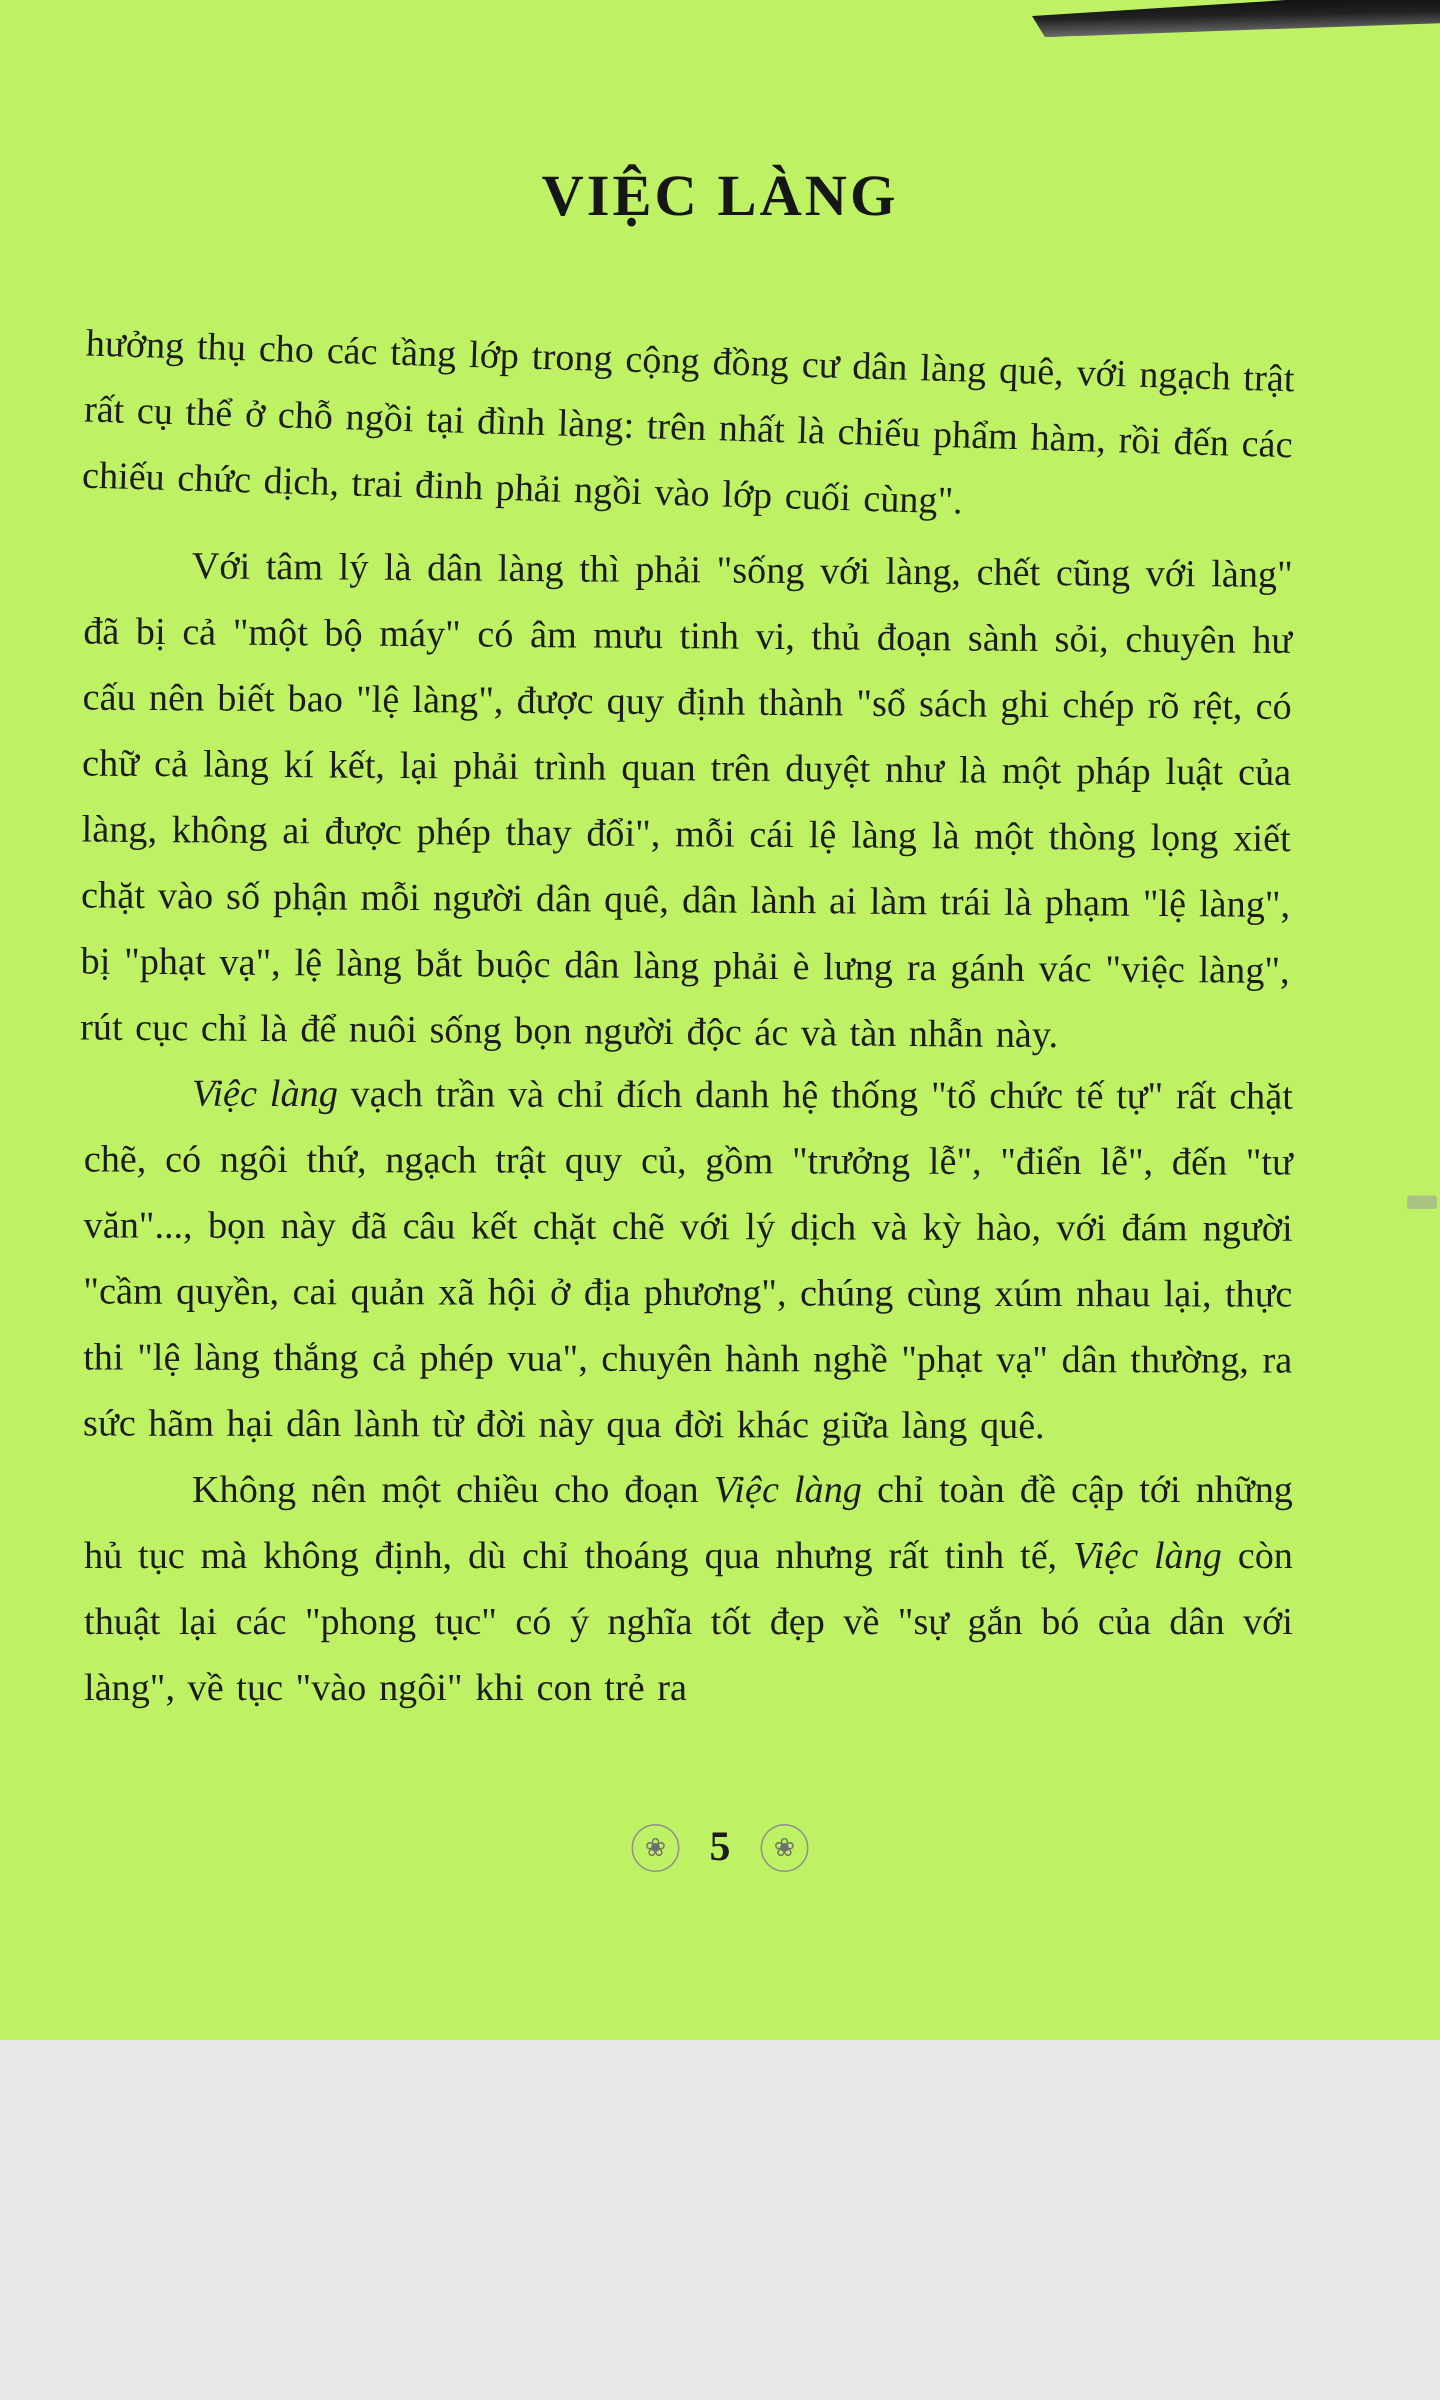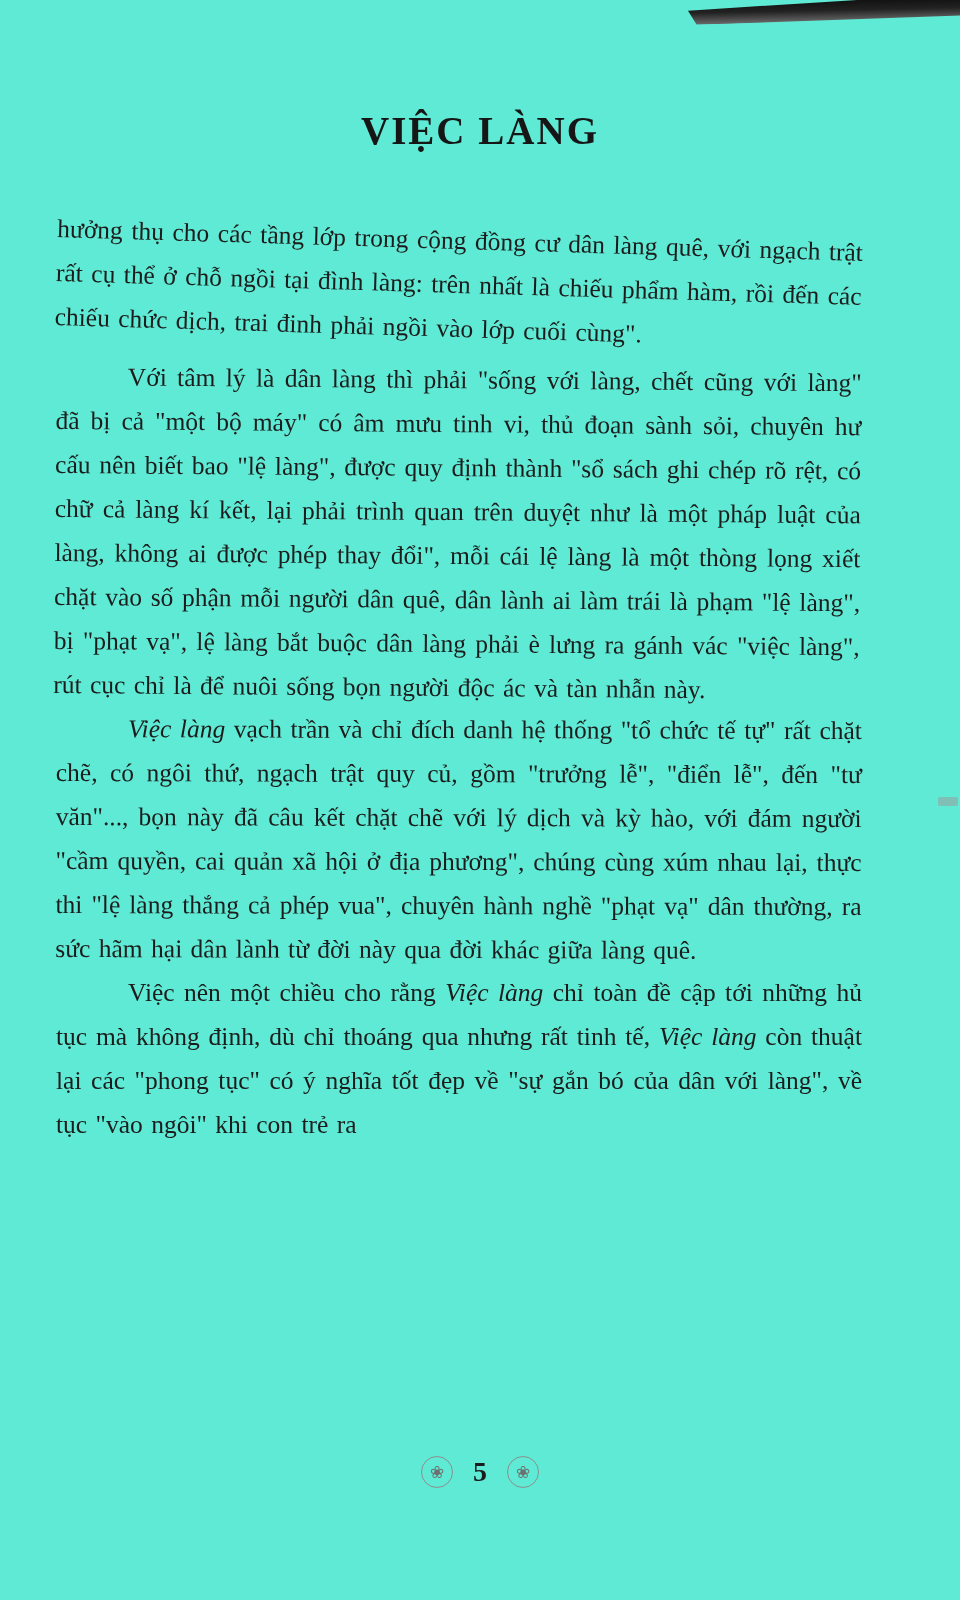--- a/index.html
+++ b/index.html
@@ -4,23 +4,23 @@
 <style>
   html, body {
     margin: 0;
     padding: 0;
     background: #e8e8e8;
     font-family: "Liberation Serif", "DejaVu Serif", serif;
   }
   .scan-page {
     position: relative;
     width: 960px;
-    height: 1600px;
+    height: 1360px;
     margin: 0 auto;
-    background: #5eead4;
+    background: #bef264;
     color: #1c1c1c;
     overflow: hidden;
   }
   
   .corner-artifact {
     position: absolute;
     top: -4px;
     right: -8px;
     width: 280px;
     height: 26px;
@@ -107,21 +107,21 @@
 
   <div class="corner-artifact"></div>
   <div class="margin-smudge"></div>
 
   <h1 class="page-title">VIỆC LÀNG</h1>
 
   <div class="content">
       <p class="para-1"><span>hưởng thụ cho các tầng lớp trong cộng đồng cư dân làng quê, với ngạch trật rất cụ thể ở chỗ ngồi tại đình làng: trên nhất là chiếu phẩm hàm, rồi đến các chiếu chức dịch, trai đinh phải ngồi vào lớp cuối cùng".</span></p>
       <p class="indent para-2"><span>Với tâm lý là dân làng thì phải "sống với làng, chết cũng với làng" đã bị cả "một bộ máy" có âm mưu tinh vi, thủ đoạn sành sỏi, chuyên hư cấu nên biết bao "lệ làng", được quy định thành "sổ sách ghi chép rõ rệt, có chữ cả làng kí kết, lại phải trình quan trên duyệt như là một pháp luật của làng, không ai được phép thay đổi", mỗi cái lệ làng là một thòng lọng xiết chặt vào số phận mỗi người dân quê, dân lành ai làm trái là phạm "lệ làng", bị "phạt vạ", lệ làng bắt buộc dân làng phải è lưng ra gánh vác "việc làng", rút cục chỉ là để nuôi sống bọn người độc ác và tàn nhẫn này.</span></p>
       <p class="indent para-3"><span class="italic">Việc làng</span><span> vạch trần và chỉ đích danh hệ thống "tổ chức tế tự" rất chặt chẽ, có ngôi thứ, ngạch trật quy củ, gồm "trưởng lễ", "điển lễ", đến "tư văn"..., bọn này đã câu kết chặt chẽ với lý dịch và kỳ hào, với đám người "cầm quyền, cai quản xã hội ở địa phương", chúng cùng xúm nhau lại, thực thi "lệ làng thắng cả phép vua", chuyên hành nghề "phạt vạ" dân thường, ra sức hãm hại dân lành từ đời này qua đời khác giữa làng quê.</span></p>
-      <p class="indent para-4"><span>Việc nên một chiều cho rằng </span><span class="italic">Việc làng</span><span> chỉ toàn đề cập tới những hủ tục mà không định, dù chỉ thoáng qua nhưng rất tinh tế, </span><span class="italic">Việc làng</span><span> còn thuật lại các "phong tục" có ý nghĩa tốt đẹp về "sự gắn bó của dân với làng", về tục "vào ngôi" khi con trẻ ra</span></p>
+      <p class="indent para-4"><span>Không nên một chiều cho đoạn </span><span class="italic">Việc làng</span><span> chỉ toàn đề cập tới những hủ tục mà không định, dù chỉ thoáng qua nhưng rất tinh tế, </span><span class="italic">Việc làng</span><span> còn thuật lại các "phong tục" có ý nghĩa tốt đẹp về "sự gắn bó của dân với làng", về tục "vào ngôi" khi con trẻ ra</span></p>
     </div>
 
   <div class="footer">
     <span class="footer-inner">
       <span class="ornament">❀</span>
       <span class="page-number">5</span>
       <span class="ornament">❀</span>
     </span>
   </div>
 

